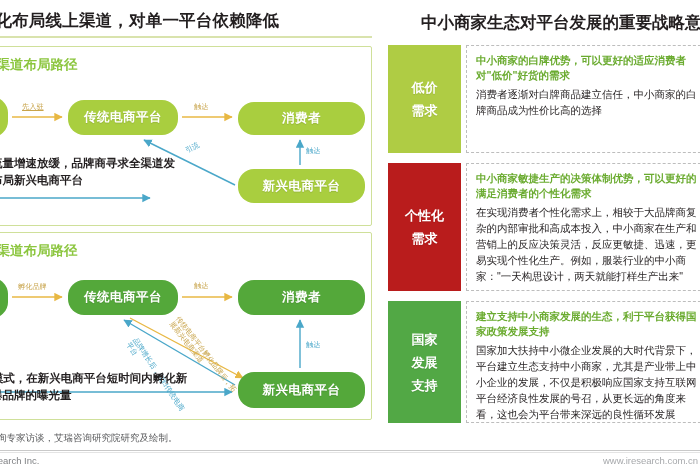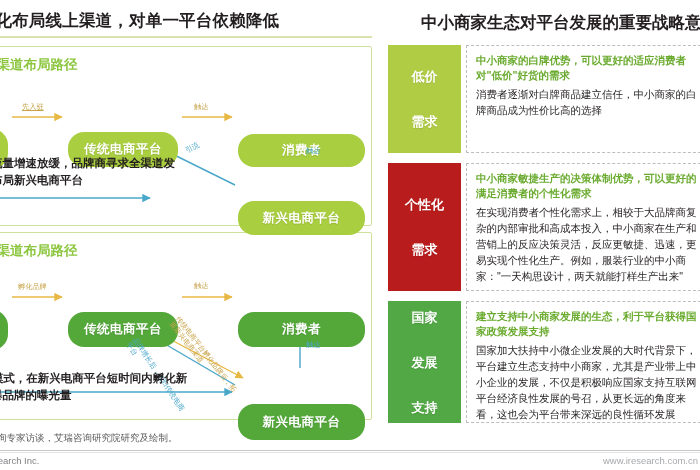--- a/index.html
+++ b/index.html
@@ -34,21 +34,20 @@
     white-space:nowrap;
   }
   .ph1{left:-44px;top:56px;}
   .ph2{left:-44px;top:242px;}
 
   .nbox{
     position:absolute;border-radius:16px;display:flex;align-items:center;
     justify-content:center;color:#ffffff;font-weight:bold;
     font-size:12.5px;letter-spacing:0.5px;box-sizing:border-box;
     text-shadow:0 1px 1px rgba(0,0,0,.12);
-    margin-top:32px;
   }
   .lt{background:#a9ce3f;}           
   .dk{background:#54a83a;}           
 
   
   .d1-merchant{left:-52px;top:97px;width:60px;height:40px;}
   .d1-trad{left:68px;top:100px;width:110px;height:35px;}
   .d1-cons{left:238px;top:102px;width:127px;height:33px;}
   .d1-new{left:238px;top:169px;width:127px;height:34px;}
 
@@ -83,21 +82,21 @@
 
   .rrow{position:absolute;left:0;width:315px;}
   .rrow-1{top:45px;height:108px;}
   .rrow-2{top:163px;height:128px;}
   .rrow-3{top:301px;height:122px;}
 
   .rtag{
     position:absolute;left:3px;top:0;width:73px;height:100%;
     display:flex;flex-direction:column;align-items:center;justify-content:center;
     color:#fff;font-weight:bold;font-size:13px;line-height:23px;
-    text-shadow:0 1px 1px rgba(0,0,0,.10);box-sizing:border-box;gap:22px;
+    text-shadow:0 1px 1px rgba(0,0,0,.10);box-sizing:border-box;
   }
   .tag-1{background:#afcc44;}
   .tag-2{background:#b91c1c;}
   .tag-3{background:#52a845;}
 
   .rbody{
     position:absolute;left:81px;top:0;width:240px;height:100%;
     border:1.2px dashed #bdbdbd;box-sizing:border-box;
     padding:7px 0 0 9px;overflow:hidden;
   }

